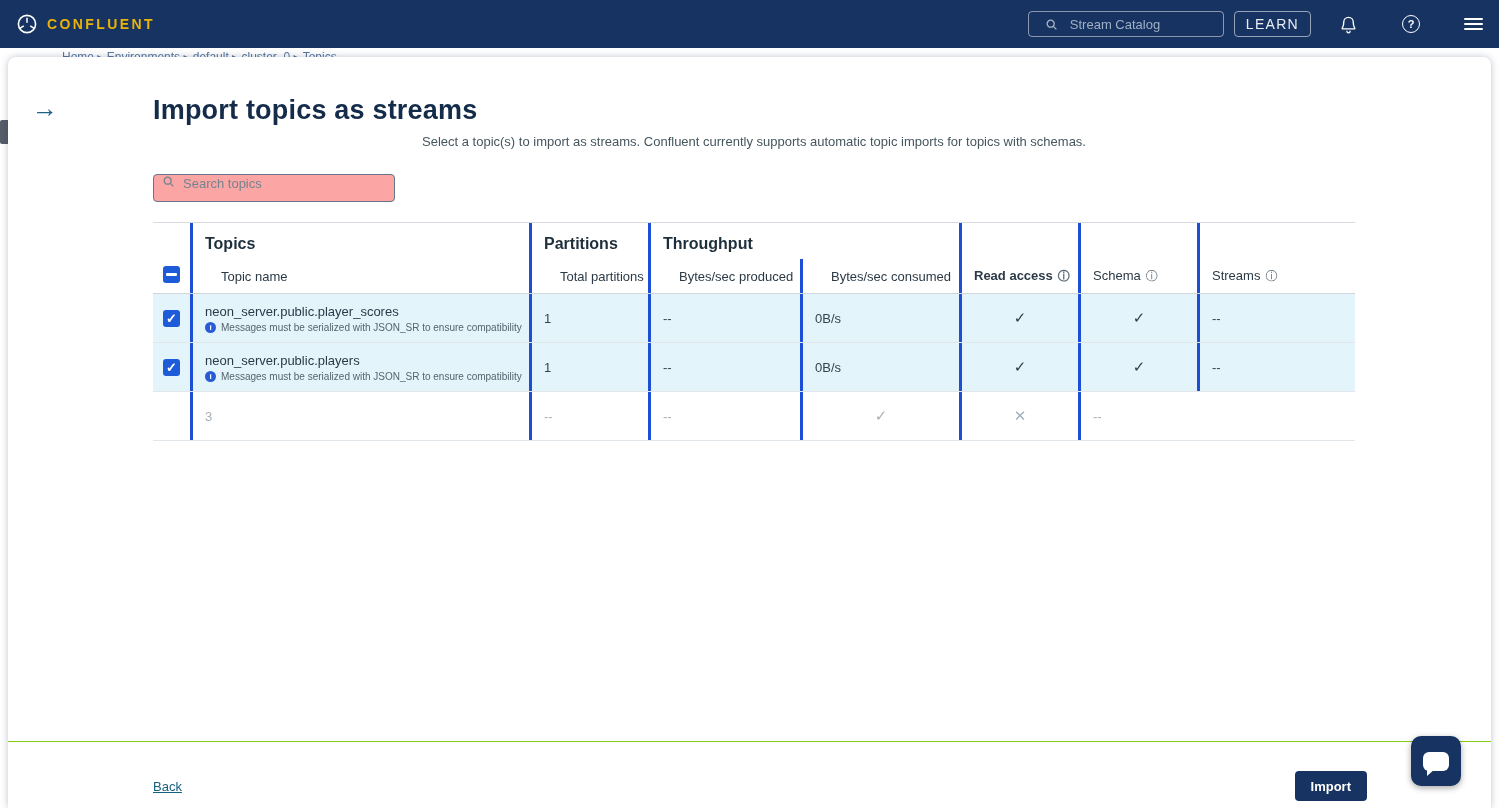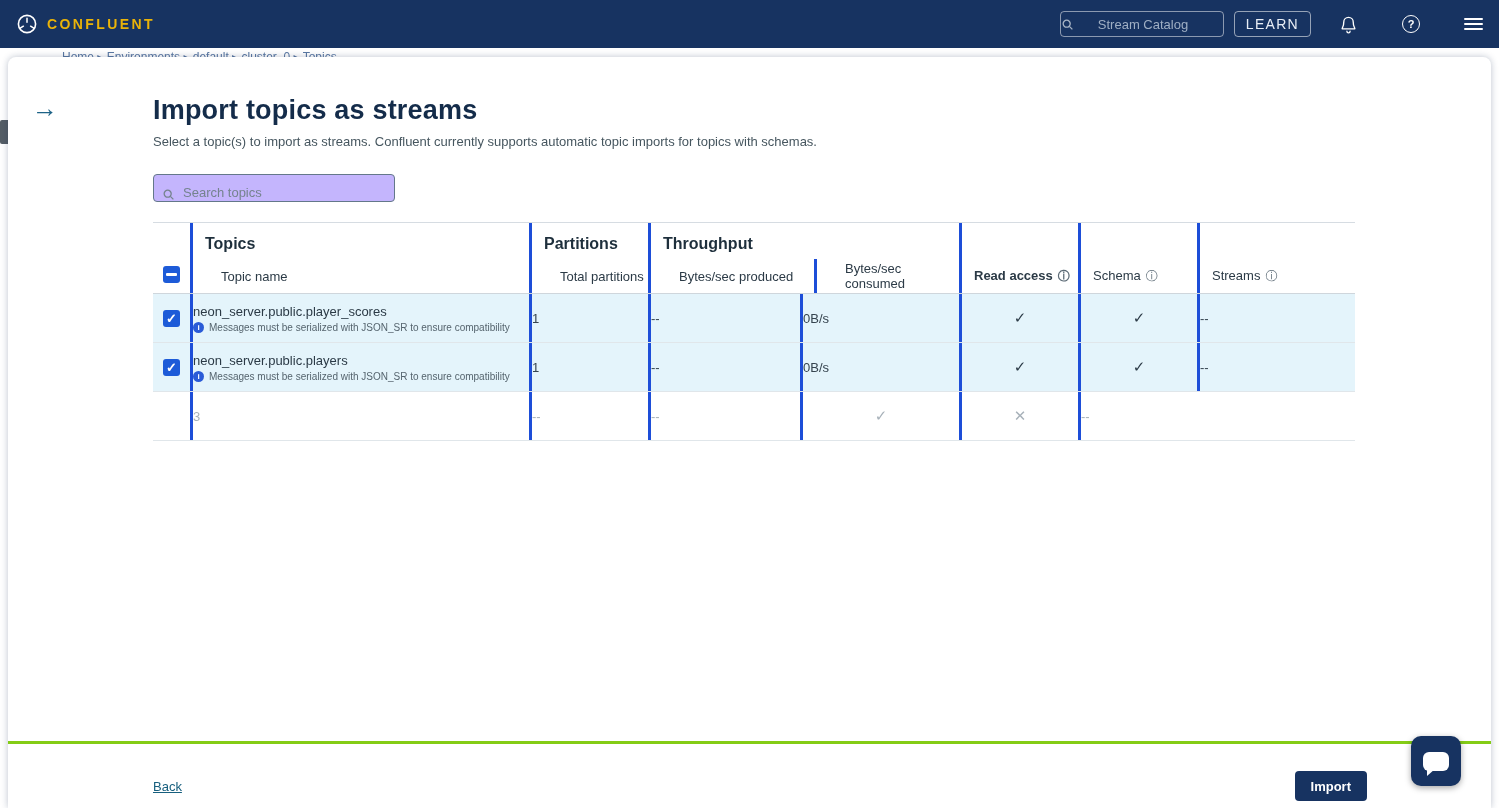--- a/index.html
+++ b/index.html
@@ -14,22 +14,22 @@
     position:absolute; top:0; left:0; right:0; height:48px;
     background:#173361; display:flex; align-items:center;
     padding:0 16px; z-index:30;
   }
   .brand-wrap { display:flex; align-items:center; gap:9px; }
   .brand {
     color:#eab308; font-size:14px; letter-spacing:2.4px; font-weight:600;
   }
   .topbar-right { margin-left:auto; display:flex; align-items:center; }
   .catalog-search {
-    width:164px; height:26px; border:1px solid rgba(255,255,255,.5);
-    border-radius:4px; display:flex; align-items:center; padding:0 0; gap:22px;
+    width:196px; height:26px; border:1px solid rgba(255,255,255,.5);
+    border-radius:4px; display:flex; align-items:center; padding:0 16px; gap:10px;
   }
   .catalog-search input {
     background:transparent; border:none; outline:none; width:100%;
     color:#d4dcea; font-size:13px; font-family:"Liberation Sans", sans-serif;
   }
   .catalog-search input::placeholder { color:#9fafc4; }
   .learn-btn {
     margin-left:10px; height:26px; padding:0 11px;
     border:1px solid rgba(255,255,255,.55); border-radius:4px;
     background:transparent; color:#e9eef6; font-size:14px; letter-spacing:1.3px;
@@ -63,26 +63,26 @@
     background:#ffffff; border-radius:8px 8px 0 0; z-index:10;
     box-shadow:0 0 7px rgba(18,40,80,.28);
   }
   .collapse-arrow {
     position:absolute; left:24px; top:38px; font-size:26px; line-height:26px;
     color:#1d6387; cursor:pointer; user-select:none;
   }
   .content { position:absolute; left:145px; right:136px; top:0; }
 
   .page-title { margin:38px 0 0; font-size:27px; font-weight:700; color:#142c4a; letter-spacing:.2px; }
-  .subtitle { margin:8px 0 0; font-size:13px; color:#46565f; }
+  .subtitle { margin:8px 0 0; font-size:13px; color:#46565f;text-align:center; }
 
   .topic-search {
     margin-top:25px; width:242px; height:28px;
     border:1px solid #64788a; border-radius:4px;
-    display:flex; align-items:flex-end; padding:0 8px; gap:6px; background:#c4b5fd;
+    display:flex; align-items:flex-start; padding:0 8px; gap:6px; background:#fca5a5;
   }
   .topic-search input {
     border:none; outline:none; width:100%; font-size:13px; color:#2b3a46;
     font-family:"Liberation Sans", sans-serif; background:transparent;
   }
   .topic-search input::placeholder { color:#75838e; }
 
   
   .ttable { margin-top:20px; border-top:1px solid #d6dce2; }
   .thead, .trow {
@@ -94,21 +94,21 @@
 
   .h-check { grid-column:1; grid-row:1/3; display:flex; align-items:flex-end; justify-content:center; padding-bottom:10px; }
   .gcell { font-size:16px; font-weight:700; color:#1e2f3c; padding:12px 0 0 12px; }
   .scell { font-size:13px; color:#2b3a46; padding-left:28px; display:flex; align-items:center; }
   .g-topics { grid-column:2; grid-row:1; }
   .s-topic  { grid-column:2; grid-row:2; }
   .g-part   { grid-column:3; grid-row:1; }
   .s-part   { grid-column:3; grid-row:2; }
   .g-thru   { grid-column:4/6; grid-row:1; }
   .s-prod   { grid-column:4; grid-row:2; }
-  .s-cons   { grid-column:5; grid-row:2;margin-left:14px; }
+  .s-cons   { grid-column:5; grid-row:2; }
   .h-span {
     display:flex; align-items:flex-end; padding:0 0 10px 12px; gap:5px;
     font-size:13px; color:#2b3a46;
   }
   .h-read   { grid-column:6; grid-row:1/3;font-weight:bold; }
   .h-schema { grid-column:7; grid-row:1/3; }
   .h-streams{ grid-column:8; grid-row:1/3; }
   .hinfo { font-size:12px; color:#5d6c77; line-height:13px; cursor:default; }
 
   .cbox {
@@ -119,37 +119,37 @@
     content:"\2713"; position:absolute; inset:0; color:#fff;
     font-size:13px; font-weight:700; display:flex; align-items:center; justify-content:center;
   }
   .cbox.minus::after {
     content:""; position:absolute; left:3px; right:3px; top:7px; height:3px;
     background:#fff; border-radius:1px;
   }
 
   .trow { height:49px; border-bottom:1px solid #e0e6ea; background:#fff; }
   .trow.sel { background:#e4f4fb; }
-  .cell { display:flex; align-items:center; font-size:13px; color:#36444f; }
+  .cell { display:flex; align-items:center; font-size:13px; color:#36444f; padding-left:12px; }
   .c-check { justify-content:center; padding-left:0; }
   .c-topic { flex-direction:column; align-items:flex-start; justify-content:center; gap:3px; }
   .tname { font-size:13px; color:#2b3a46; }
   .tnote { display:flex; align-items:center; gap:5px; font-size:10px; color:#55646e; }
   .info-dot {
     width:11px; height:11px; border-radius:50%; background:#2a5bd7; color:#fff;
     font-size:8px; font-weight:700; display:flex; align-items:center; justify-content:center;
     flex:0 0 11px;
   }
   .c-center { justify-content:center; padding-left:0; font-size:15px; color:#2b3a46; }
   .trow.disabled .cell, .trow.disabled .tname, .trow.disabled .c-center { color:#a7b1b9; }
 
   
   .footer {
     position:absolute; left:0; right:0; bottom:0; height:67px;
-    border-top:3px solid #84cc16; background:#fff;
+    border-top:1px solid #84cc16; background:#fff;
   }
   .back-link {
     position:absolute; left:145px; bottom:14px; font-size:13px;
     color:#175f7e; text-decoration:underline; cursor:pointer;
   }
   .import-btn {
     position:absolute; right:124px; bottom:7px; height:30px; padding:0 16px;
     background:#173361; color:#fff; font-size:13px; font-weight:600;
     border:none; border-radius:4px; cursor:pointer;
     font-family:"Liberation Sans", sans-serif;

